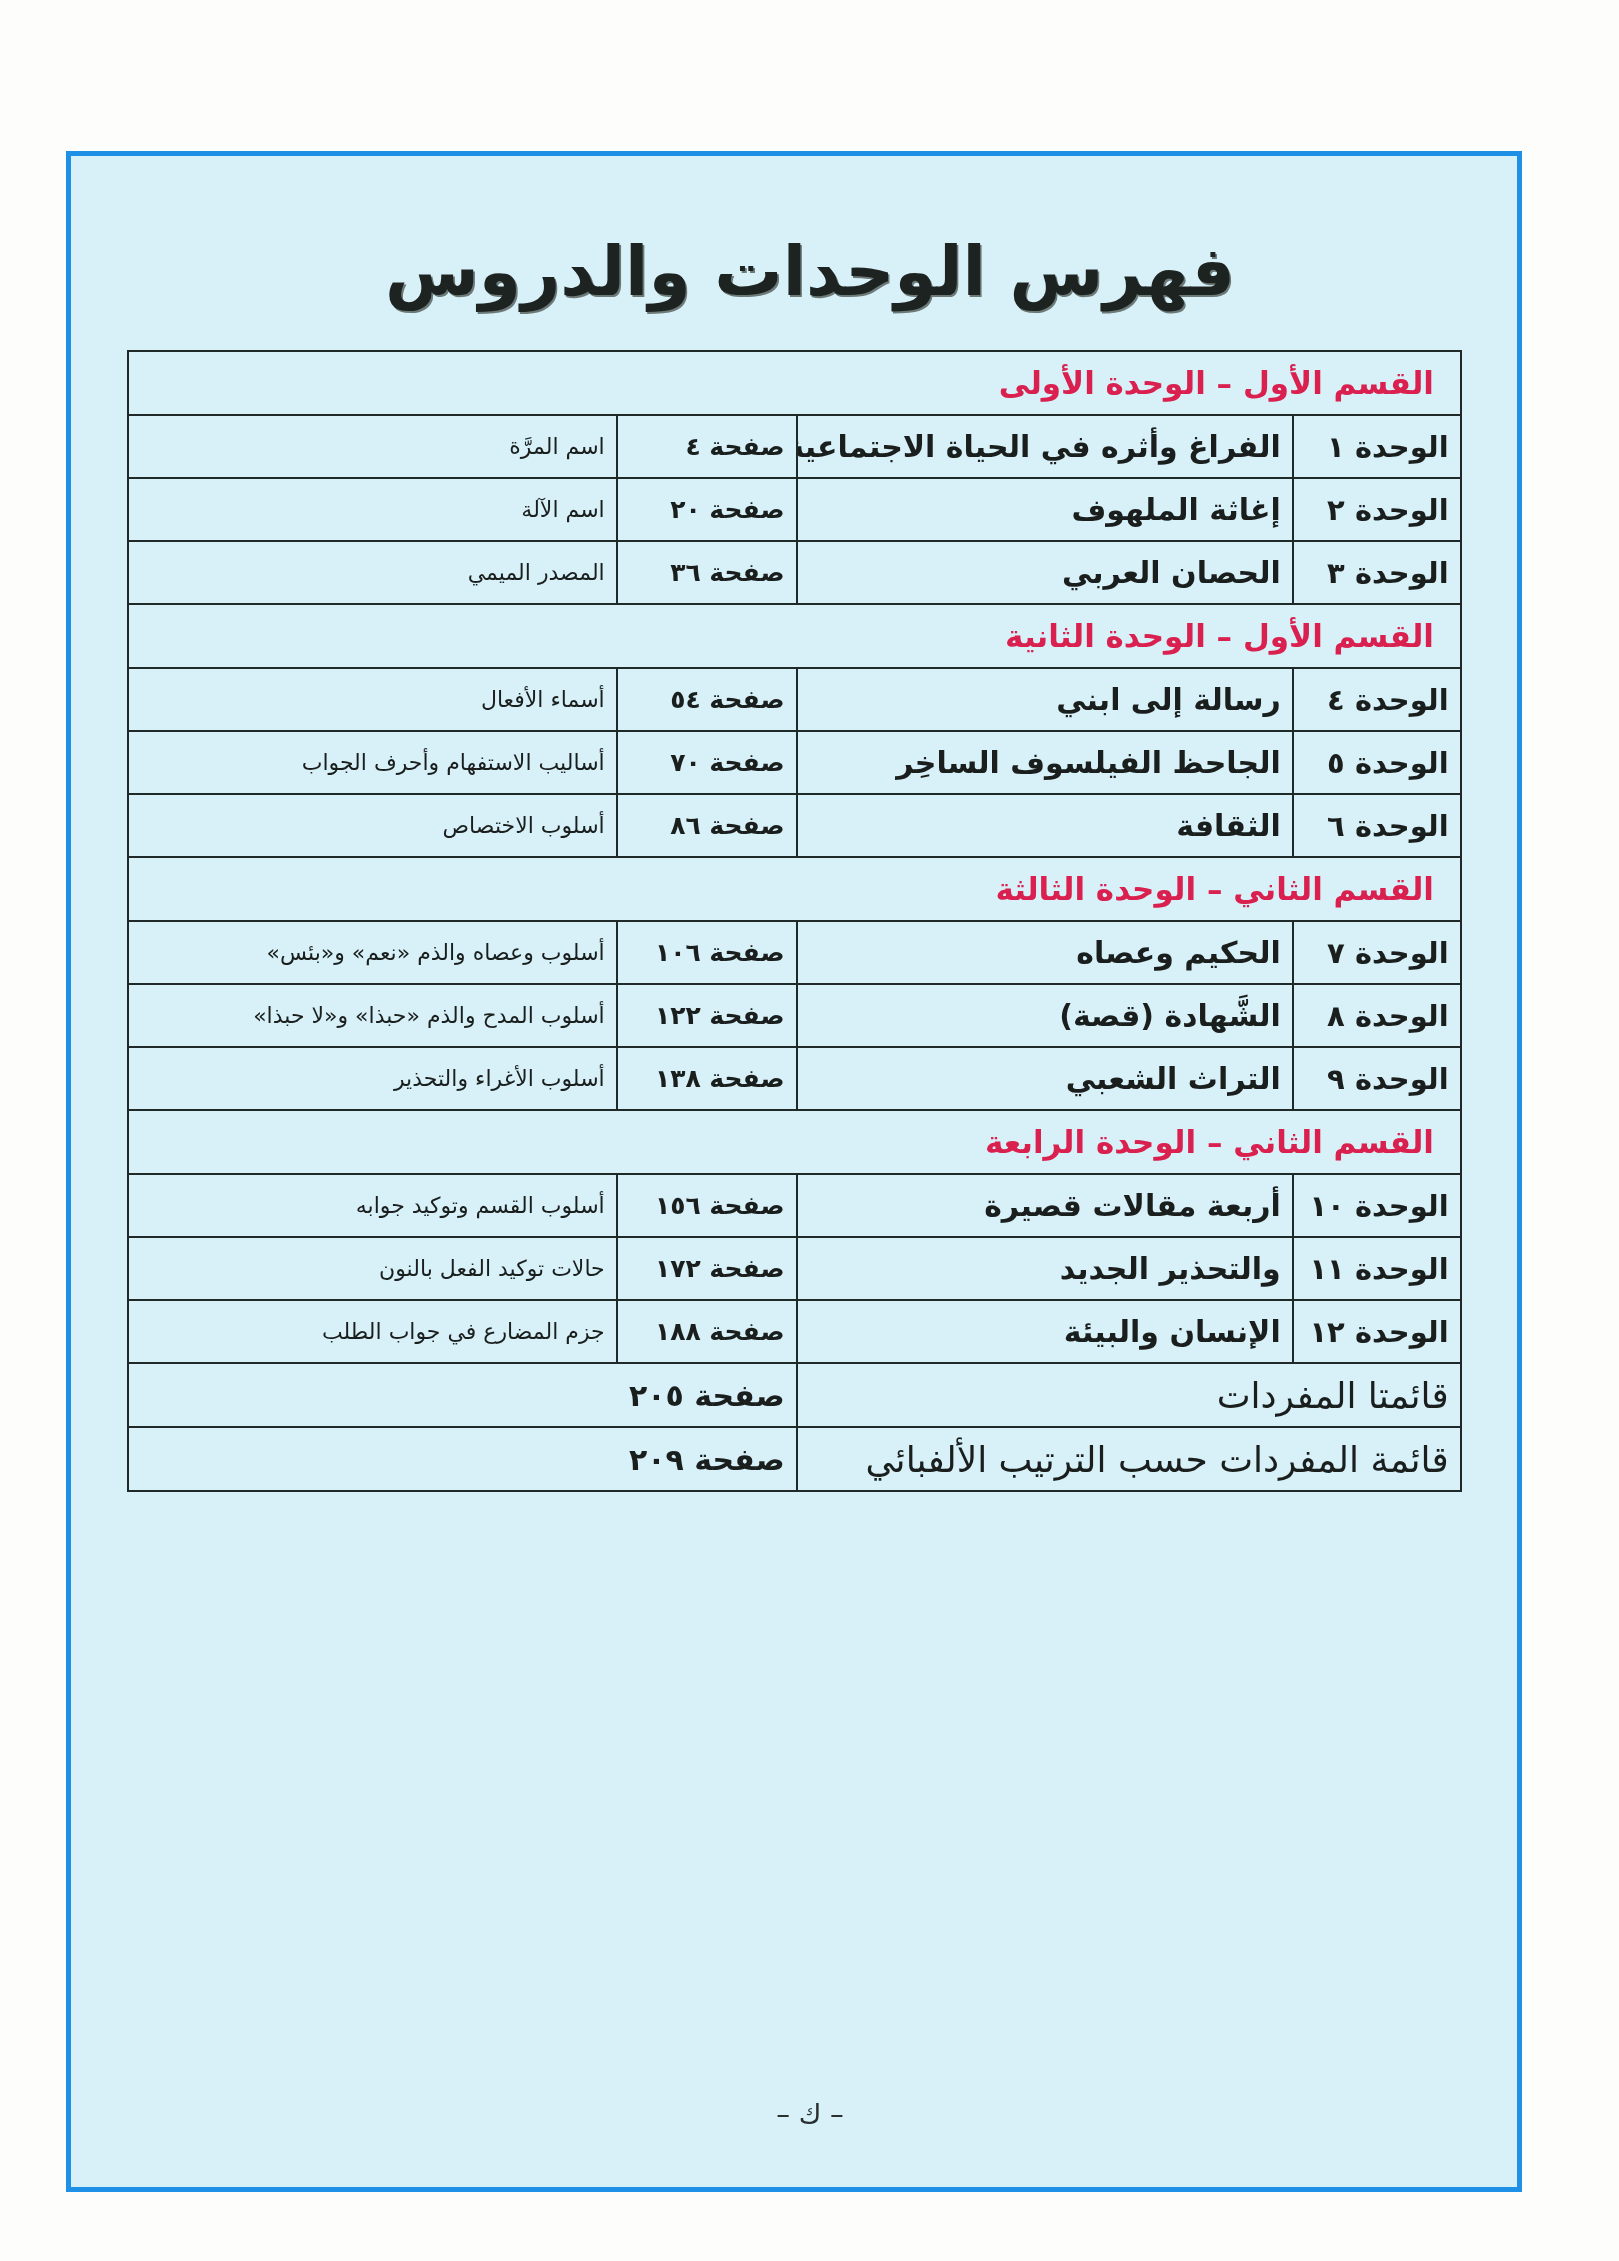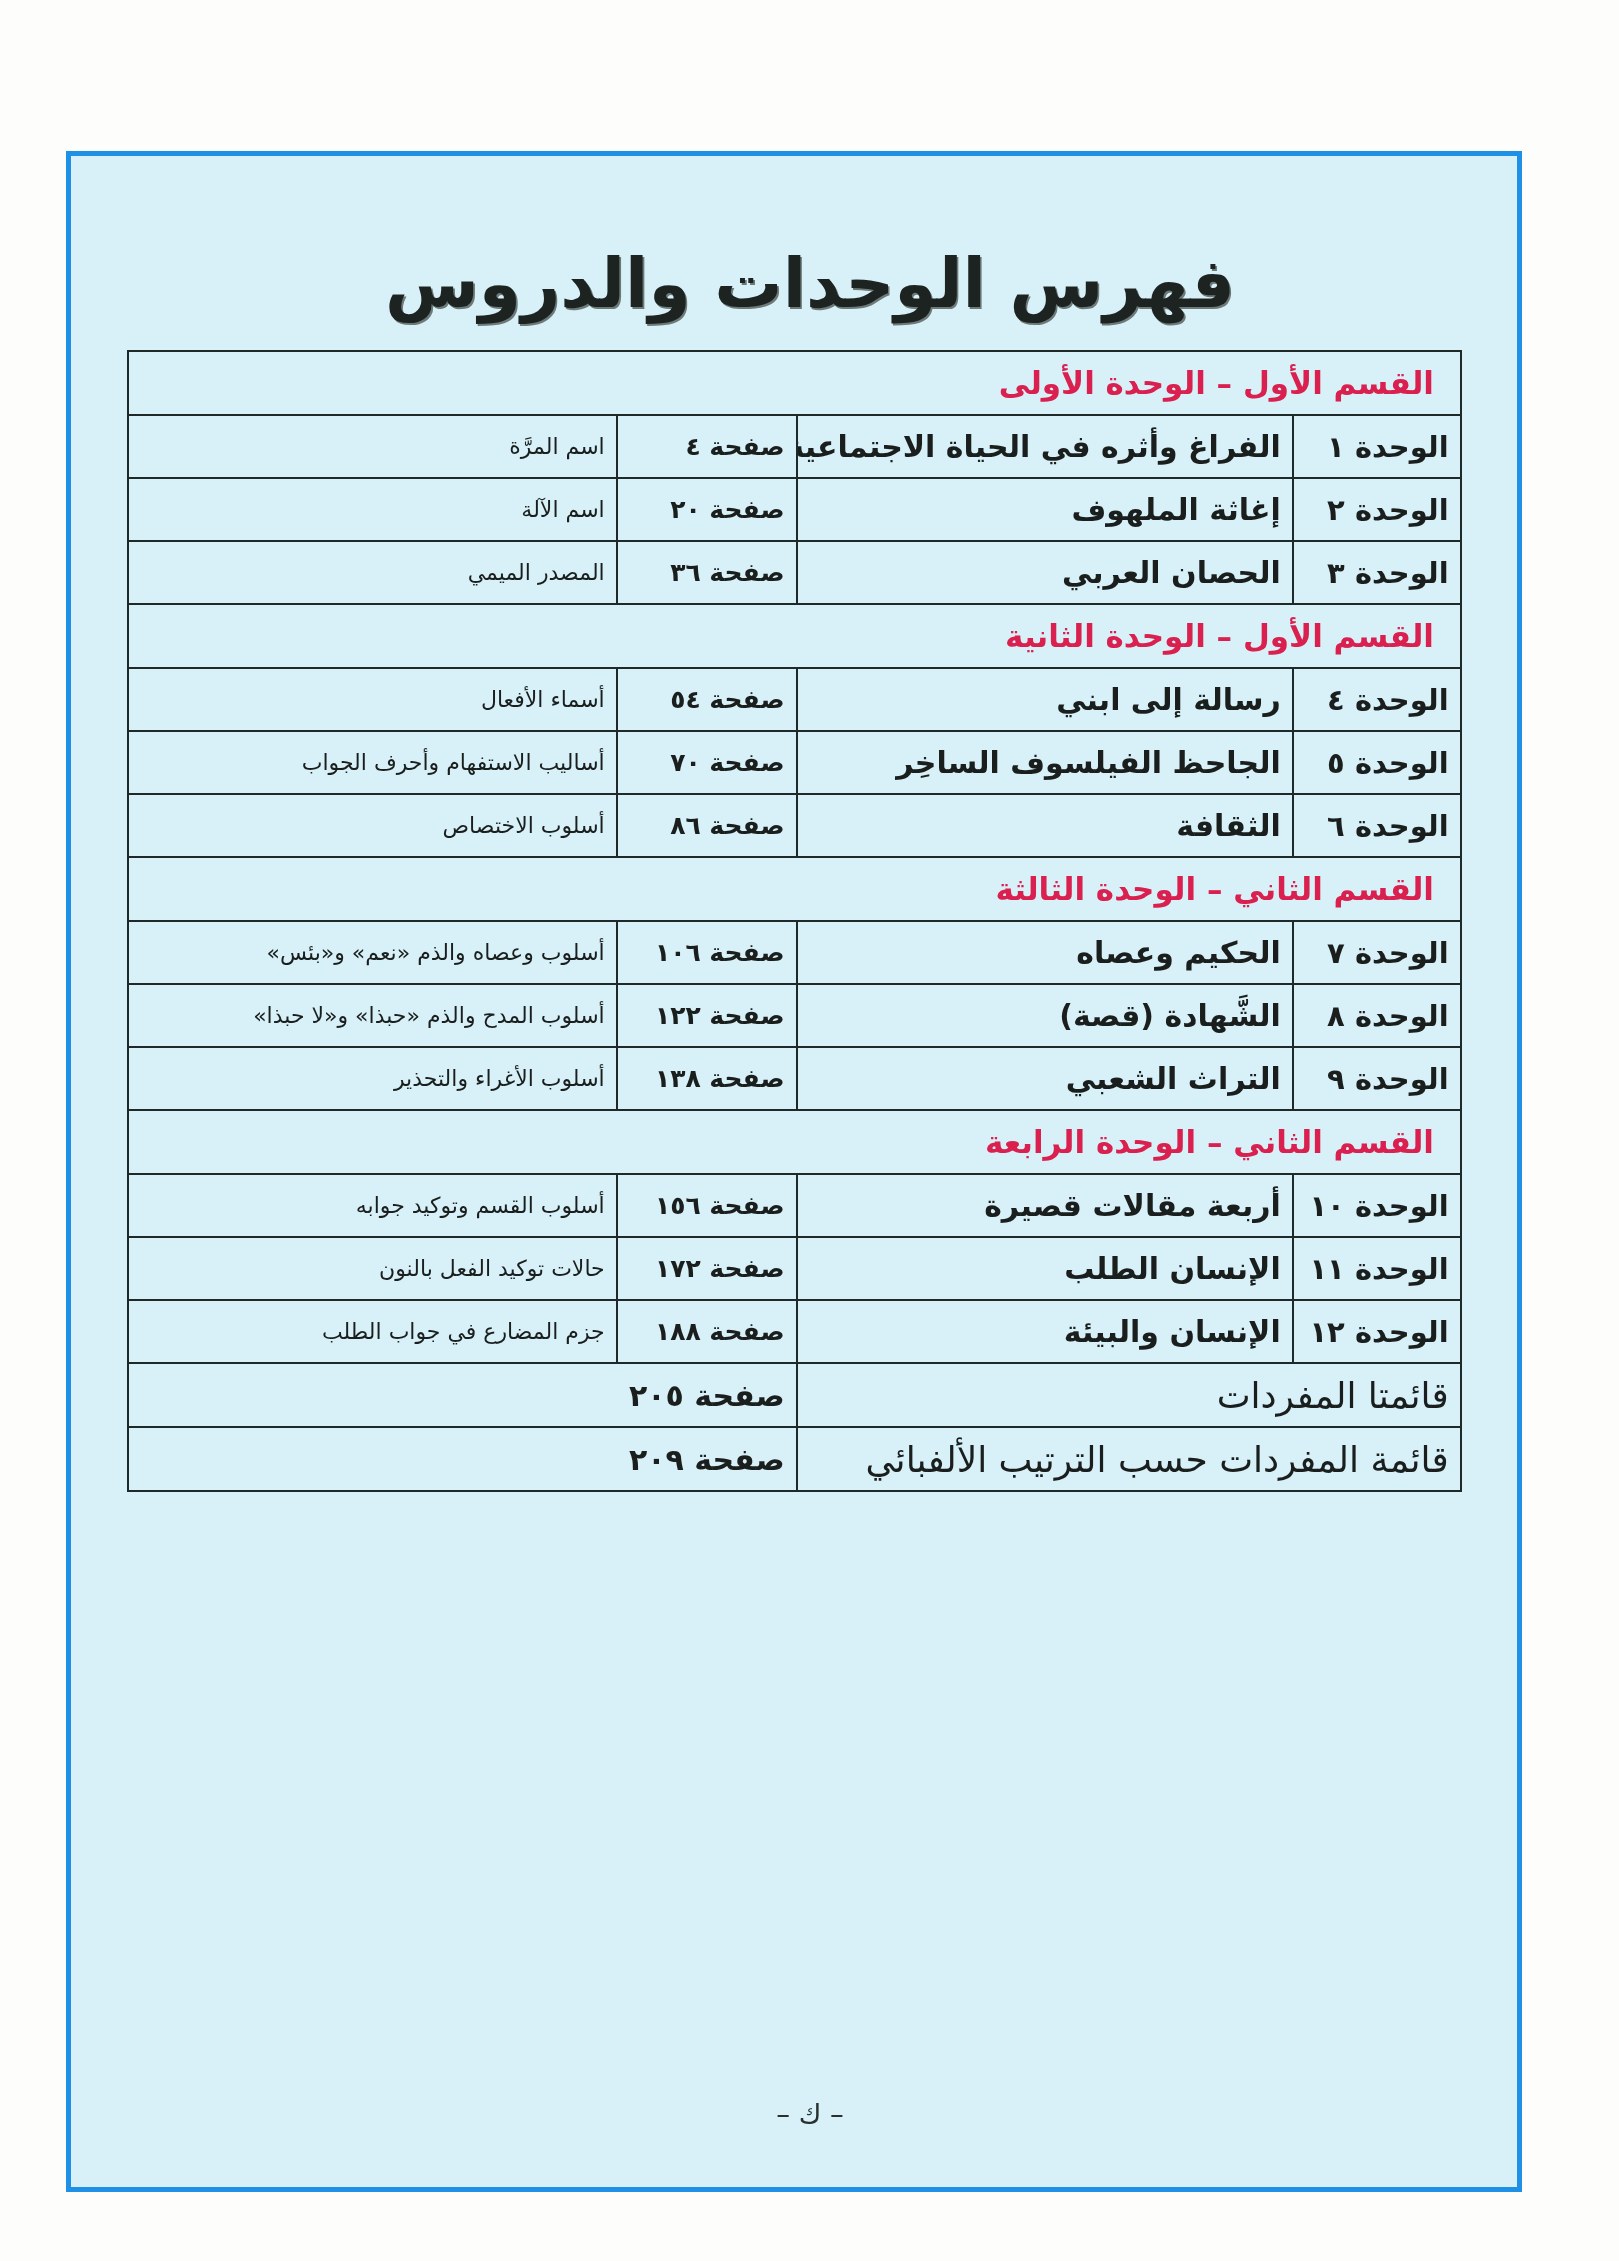--- a/index.html
+++ b/index.html
@@ -79,21 +79,21 @@
       font-size: 27.5px;
       color: #2a302f;
       direction: rtl;
     }
   </style>
 </head>
 <body>
 
 <div class="page-frame"></div>
 
-<h1 class="page-title" style="margin:16px;">فهرس الوحدات والدروس</h1>
+<h1 class="page-title" style="margin:4px;">فهرس الوحدات والدروس</h1>
 
 <table class="toc-table">
   <colgroup>
     <col style="width:168px">
     <col style="width:496px">
     <col style="width:180px">
     <col>
   </colgroup>
   <tbody>
 
@@ -167,21 +167,21 @@
       <td colspan="4">القسم الثاني – الوحدة الرابعة</td>
     </tr>
     <tr class="data-row">
       <td class="col-unit">الوحدة ١٠</td>
       <td class="col-lesson">أربعة مقالات قصيرة</td>
       <td class="col-page">صفحة ١٥٦</td>
       <td class="col-grammar">أسلوب القسم وتوكيد جوابه</td>
     </tr>
     <tr class="data-row">
       <td class="col-unit">الوحدة ١١</td>
-      <td class="col-lesson">الإنسان الطلب</td>
+      <td class="col-lesson">والتحذير الجديد</td>
       <td class="col-page">صفحة ١٧٢</td>
       <td class="col-grammar">حالات توكيد الفعل بالنون</td>
     </tr>
     <tr class="data-row">
       <td class="col-unit">الوحدة ١٢</td>
       <td class="col-lesson">الإنسان والبيئة</td>
       <td class="col-page">صفحة ١٨٨</td>
       <td class="col-grammar">جزم المضارع في جواب الطلب</td>
     </tr>
 

